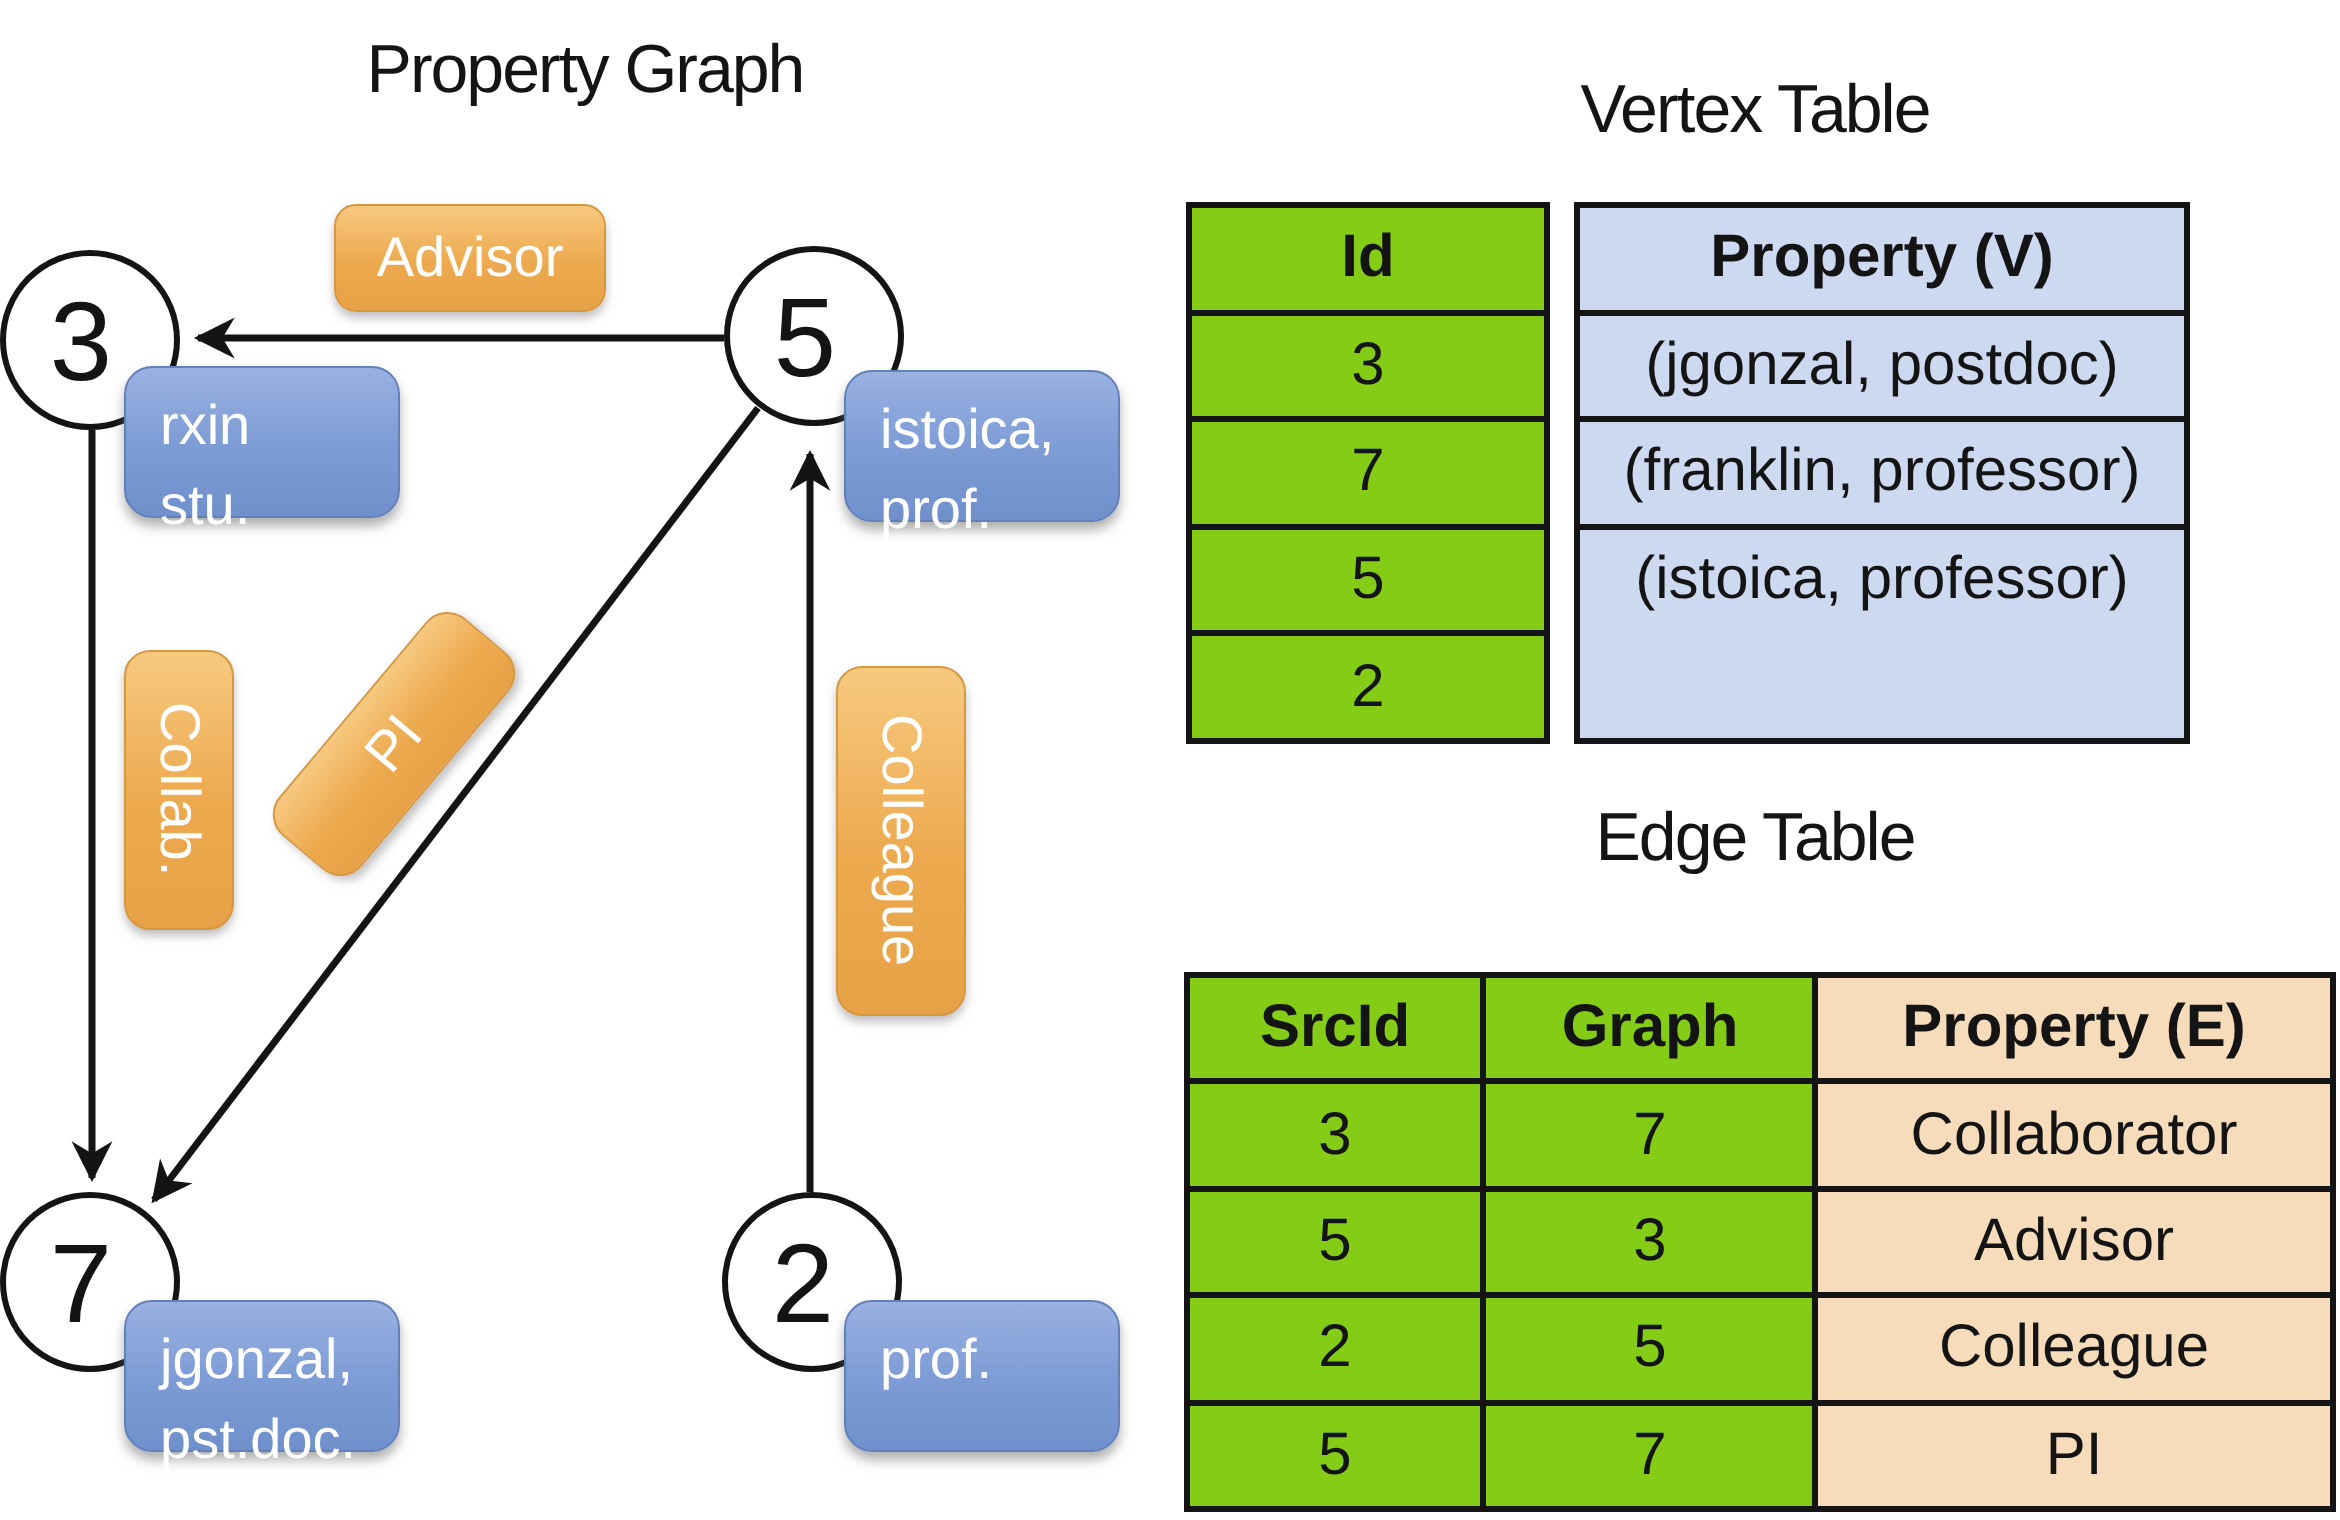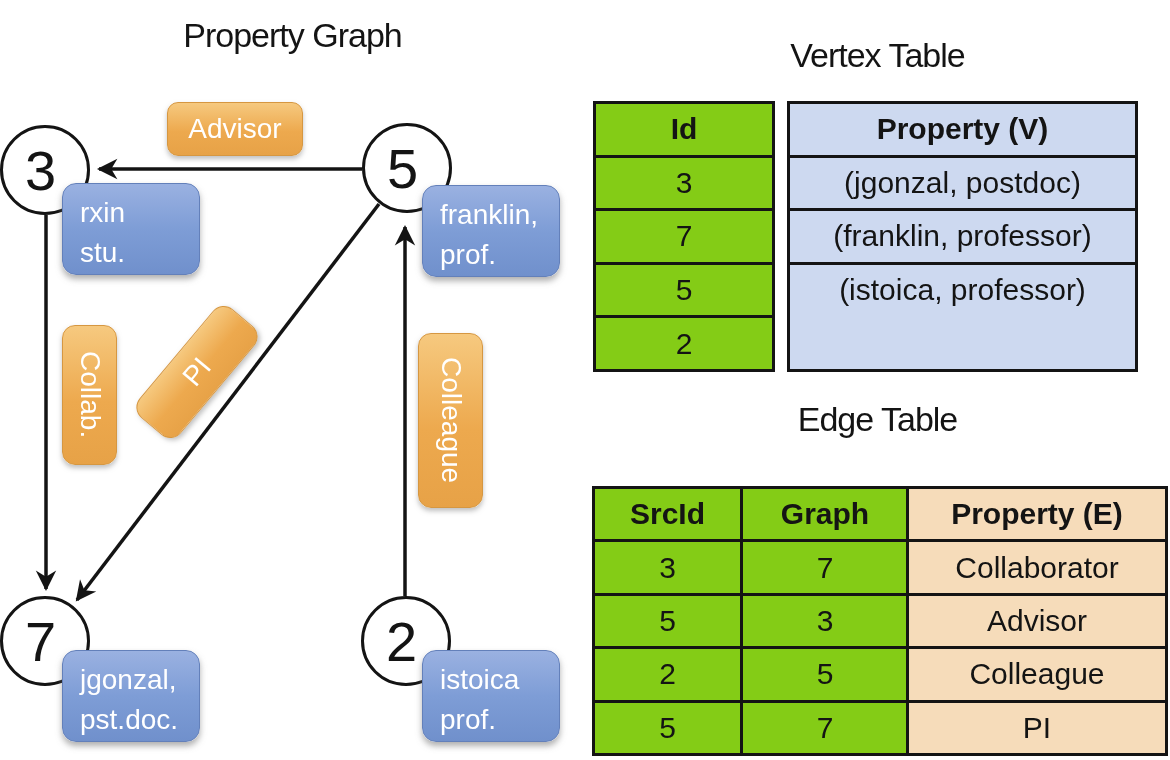--- a/index.html
+++ b/index.html
@@ -14,21 +14,21 @@
   
   .node{position:absolute;width:90px;height:90px;box-sizing:border-box;border:3.5px solid #141414;
         border-radius:50%;background:#fff;display:flex;align-items:center;justify-content:center;
         font-size:56px;padding-right:9px;z-index:2;}
   #node-3{left:0px;top:125px;}
   #node-5{left:362px;top:123px;}
   #node-7{left:0px;top:596px;}
   #node-2{left:361px;top:596px;}
 
   
-  .nodebox{position:absolute;width:138px;height:92px;box-sizing:border-box;border-radius:14px;
+  .nodebox{position:absolute;width:138px;height:76px;box-sizing:border-box;border-radius:14px;
            background:linear-gradient(180deg,#9ab1e1 0%,#7e9dd6 50%,#7090cc 100%);
            border:1px solid #6380ba;box-shadow:0 4px 6px rgba(110,110,110,.55);
            color:#fff;font-size:28px;line-height:1.42;padding:9px 0 0 17px;z-index:3;}
   #box-rxin{left:62px;top:183px;}
   #box-franklin{left:422px;top:185px;}
   #box-jgonzal{left:62px;top:650px;}
   #box-istoica{left:422px;top:650px;}
 
   
   .pill{position:absolute;box-sizing:border-box;
@@ -45,21 +45,21 @@
 
   
   .sub{position:absolute;box-sizing:border-box;border:3px solid #141414;background:#84cc16;z-index:1;}
   .row{display:flex;border-top:3px solid #141414;}
   .row:first-child{border-top:none;}
   .cell{flex:1;display:flex;align-items:center;justify-content:center;font-size:30px;color:#141414;white-space:nowrap;}
   .hdr{font-weight:bold;}
   .vt .row{height:50.6px;}
   .et .row{height:50.4px;}
   #vt-id{left:593px;top:101px;width:182px;height:271px;}
-  #vt-prop{left:787px;top:101px;width:351px;height:271px;background:#cdd9f0;}
+  #vt-prop{left:787px;top:101px;width:308px;height:271px;background:#cdd9f0;}
   #et-ids{left:592px;top:486px;width:318px;height:270px;}
   #et-prop{left:906px;top:486px;width:262px;height:270px;background:#f6dcba;}
   #et-ids .cell:first-child{flex:none;width:145px;border-right:3px solid #141414;}
 </style>
 </head>
 <body>
 
 <div class="stage">
 
   <div class="big-title" id="title-graph">Property Graph</div>
@@ -102,29 +102,28 @@
   </div>
   <div class="pill" id="pill-colleague">
     <span class="vtext">Colleague</span>
   </div>
 
   <div class="nodebox" id="box-rxin">
     <div>rxin</div>
     <div>stu.</div>
   </div>
   <div class="nodebox" id="box-franklin">
-    <div>franklin,</div>
+    <div>istoica,</div>
     <div>prof.</div>
   </div>
   <div class="nodebox" id="box-jgonzal">
     <div>jgonzal,</div>
     <div>pst.doc.</div>
   </div>
   <div class="nodebox" id="box-istoica">
-    <div>istoica</div>
     <div>prof.</div>
   </div>
 
   <div class="sub vt" id="vt-id">
     <div class="row">
         <div class="cell hdr">Id</div>
       </div>
     <div class="row">
         <div class="cell">3</div>
       </div>

